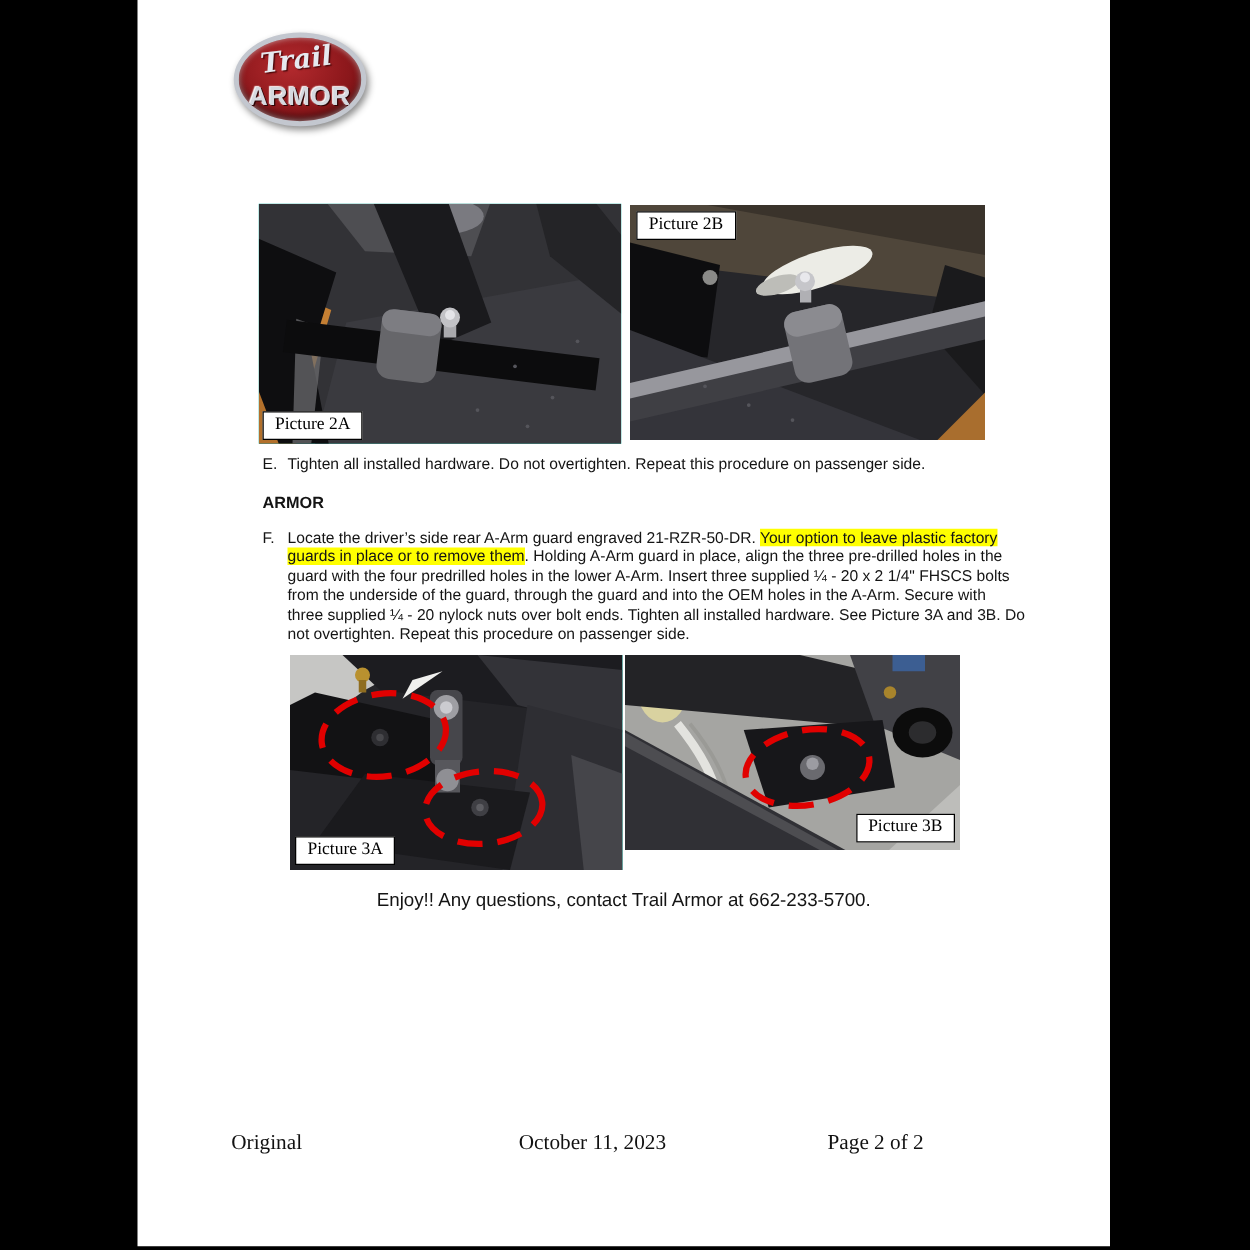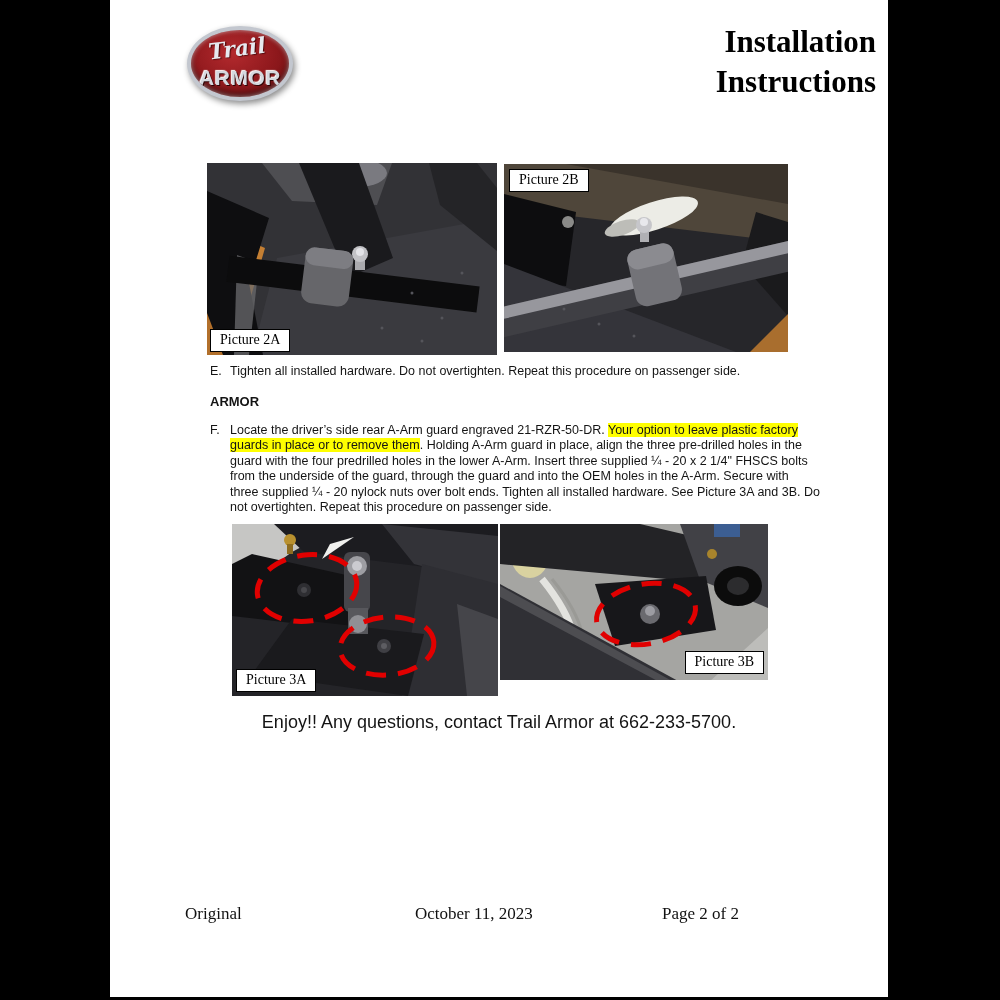--- a/index.html
+++ b/index.html
@@ -55,21 +55,21 @@
   }
   #intro { top:117px; }
   .marker { position:absolute; left:-20px; top:0; }
   #stepE { top:364px; }
   #rear  { position:absolute; left:100px; top:394px; font-size:13px; font-weight:bold; color:#141414; }
   #stepF { top:423px; }
   .hl { background:#ffff00; }
 
   .closing {
     position:absolute; left:0; top:712px; width:778px; text-align:center;
-    font-size:18px; color:#141414;
+    font-size:15px; color:#141414;
   }
 
   
   .photo { position:absolute; overflow:hidden; background:#14b8a6; }
   .photo svg { display:block; }
   #photo2a { left:97px;  top:163px; width:290px; height:192px; }
   #photo2b { left:394px; top:164px; width:284px; height:188px; }
   #photo3a { left:122px; top:524px; width:266px; height:172px; }
   #photo3b { left:390px; top:524px; width:268px; height:156px; }
   .plabel {
@@ -97,24 +97,20 @@
 <div class="page">
 
   <div class="logo">
     <div class="logo-oval">
       <div class="logo-script">Trail</div>
       <div class="logo-block">ARMOR</div>
     </div>
   </div>
 
 
-  <div class="title">
-    <div>Installation</div>
-    <div>Instructions</div>
-  </div>
 
 
   <div class="photo" id="photo2a">
     <svg width="290" height="192" viewBox="0 0 290 192">
       <rect width="290" height="192" fill="#323236"></rect>
       <polygon points="70,95 290,55 290,192 45,192" fill="#3a3a3f"></polygon>
       <polygon points="0,60 58,85 42,140 0,130" fill="#c47f33"></polygon>
       <polygon points="0,90 42,112 30,192 0,192" fill="#b2702b"></polygon>
       <polygon points="0,28 62,55 42,120 56,192 16,192 0,150" fill="#0e0e10"></polygon>
       <polygon points="30,92 52,100 42,192 27,192" fill="#6b6b6e" opacity="0.75"></polygon>

